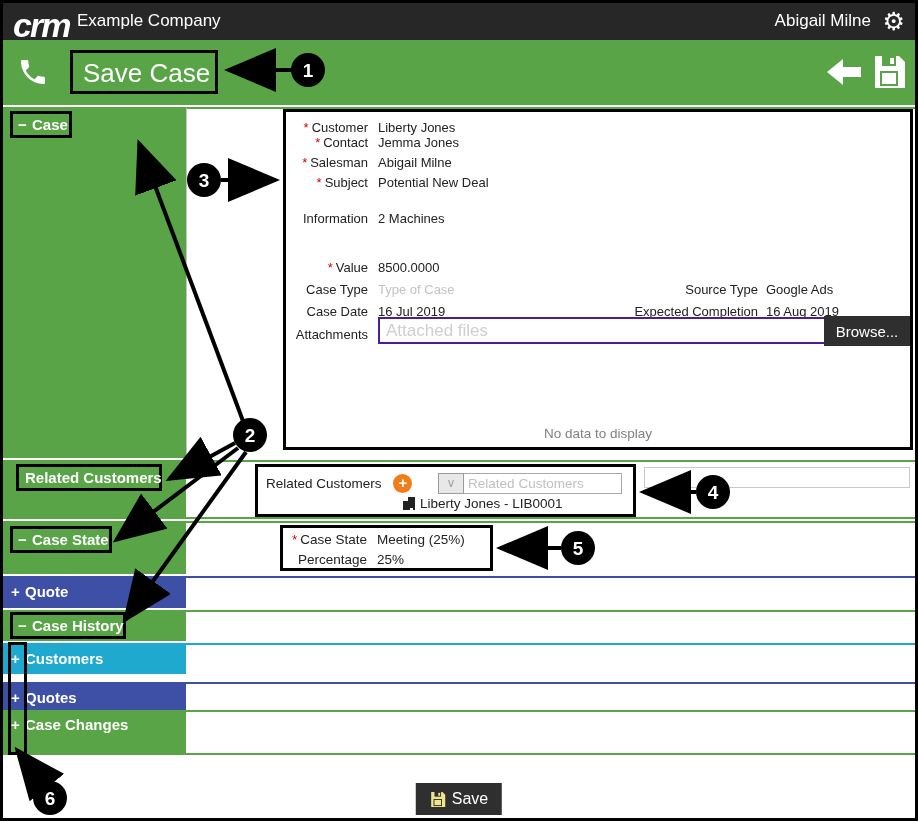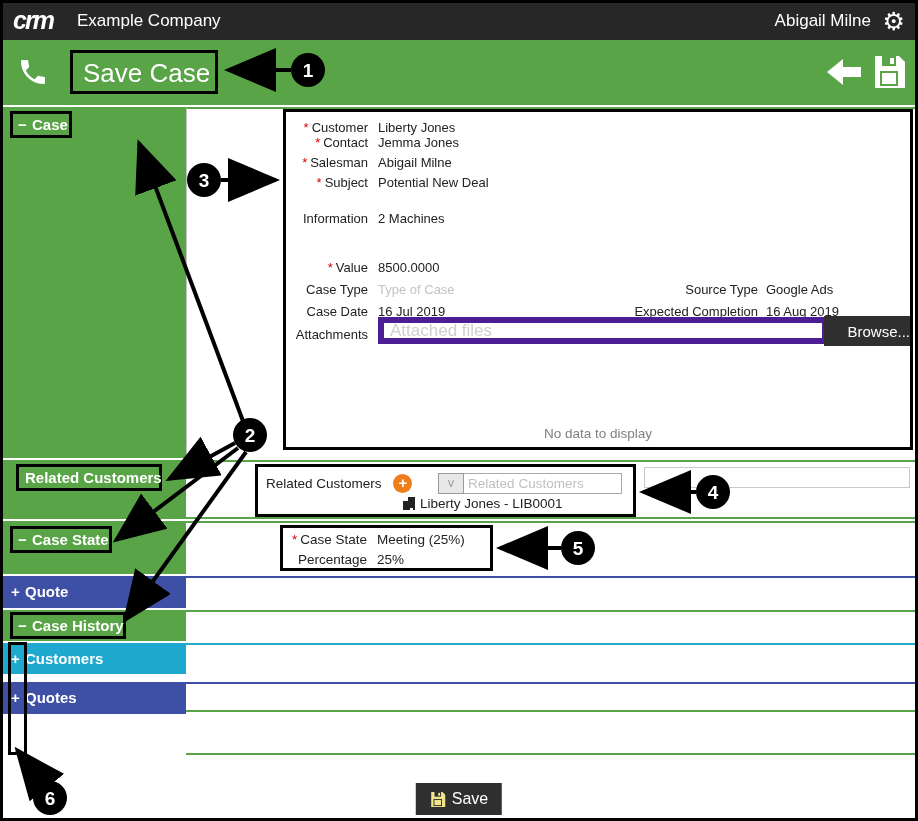--- a/index.html
+++ b/index.html
@@ -2,21 +2,21 @@
 <html><head>
 <meta charset="utf-8">
 <style>
   * { margin:0; padding:0; box-sizing:border-box; }
   html,body { background:#fff; }
   body { font-family:"Liberation Sans", sans-serif; }
   .app { position:relative; width:918px; height:821px; border:3px solid #000; background:#fff; overflow:hidden; }
 
   
   .topbar { position:absolute; left:0; top:0; width:912px; height:37px; background:#272727; color:#fff; }
-  .logo { position:absolute; left:10px; top:3px; font-size:25px; font-weight:900; letter-spacing:-2px; font-style:italic; }
+  .logo { position:absolute; left:10px; top:3px; font-size:34px; font-weight:900; letter-spacing:-2px; font-style:italic; }
   .company { position:absolute; left:74px; top:8px; font-size:17px; }
   .user { position:absolute; right:44px; top:8px; font-size:17px; }
   .gear { position:absolute; right:10px; top:2px; font-size:25px; line-height:33px; cursor:pointer; }
 
   
   .toolbar { position:absolute; left:0; top:37px; width:912px; height:65px; background:#58a447; }
   .phone { position:absolute; left:14px; top:16px; }
   .titlebox { position:absolute; left:67px; top:10px; width:148px; height:44px; border:3px solid #000; }
   .title { position:absolute; left:10px; top:2px; font-size:26px; color:#fff; line-height:36px; }
   .tb-back { position:absolute; right:54px; top:17px; }
@@ -34,23 +34,23 @@
 
   
   .formbox { position:absolute; left:280px; top:106px; width:630px; height:341px; border:3px solid #000; background:#fff; font-size:13px; color:#222; }
   .fline { position:absolute; left:0; right:0; height:18px; white-space:nowrap; }
   .lbl { position:absolute; left:0; width:82px; text-align:right; color:#222; }
   .val { position:absolute; left:92px; color:#222; }
   .lbl2 { position:absolute; left:297px; width:175px; text-align:right; color:#222; }
   .val2 { position:absolute; left:480px; color:#222; }
   .req { color:#d40000; margin-right:3px; }
   .ph { color:#c3c3c3; }
-  .att-input { position:absolute; left:92px; top:205px; width:450px; height:27px; border:6px solid #4c1d95; font-size:17px; padding:2px 6px; color:#444; font-family:"Liberation Sans",sans-serif; }
+  .att-input { position:absolute; left:92px; top:205px; width:450px; height:27px; border:2px solid #4c1d95; font-size:17px; padding:2px 6px; color:#444; font-family:"Liberation Sans",sans-serif; }
   .att-input::placeholder { color:#cfcfcf; }
-  .browse { position:absolute; right:0px; top:204px; width:86px; height:30px; background:#2f2f2f; color:#fff; border:none; font-size:15px; font-family:"Liberation Sans",sans-serif; cursor:pointer;text-align:right; }
+  .browse { position:absolute; right:0px; top:204px; width:86px; height:30px; background:#2f2f2f; color:#fff; border:none; font-size:15px; font-family:"Liberation Sans",sans-serif; cursor:pointer; }
   .note { position:absolute; left:92px; top:237px; width:530px; color:#9a9a9a; font-size:13.5px; line-height:1.45; }
   .nodata { position:absolute; left:0; right:0; top:314px; text-align:center; color:#808080; font-size:13.5px; }
 
   
   .relbox { position:absolute; left:252px; top:461px; width:381px; height:53px; border:3px solid #000; background:#fff; font-size:13.5px; color:#222; }
   .rel-line1 { position:absolute; left:8px; top:6px; height:22px; white-space:nowrap; }
   .rel-label { display:inline-block; vertical-align:middle; }
   .plus-circle { display:inline-block; vertical-align:middle; width:19px; height:19px; margin-left:8px; border-radius:50%; background:#ef7d1a; color:#fff; font-weight:bold; text-align:center; line-height:18px; font-size:15px; cursor:pointer; }
   .combo { display:inline-block; vertical-align:middle; margin-left:22px; }
   .combo-btn { display:inline-block; vertical-align:middle; width:26px; height:21px; background:#e8e8e8; border:1px solid #9b9b9b; color:#9b9b9b; text-align:center; line-height:19px; font-size:12px; cursor:pointer; }
@@ -234,20 +234,23 @@
   </div>
 
   <div class="row" style="top:643px; height:32px;margin-top:36px;">
     <div class="scell indigo">
       <span class="slabel" style="left:8px; top:7px;"><span class="exp">+</span><span>Quotes</span></span>
     </div>
     <div class="ccell bt-indigo"></div>
   </div>
 
   <div class="row" style="top:707px; height:45px;">
+    <div class="scell green">
+      <span class="slabel" style="left:8px; top:6px;"><span class="exp">+</span><span>Case Changes</span></span>
+    </div>
     <div class="ccell bt-green" style="border-bottom:2px solid #58a447;"></div>
   </div>
 
   <div class="vbox"></div>
 
   <div class="footer">
     <button class="savebtn">
       <svg width="16" height="16" viewBox="0 0 32 34">
           <path fill="#efe58b" d="M2 2 h24 l6 6 v26 H2 z"></path>
           <rect x="9" y="2" width="14" height="10" fill="#2f2f2f"></rect>

